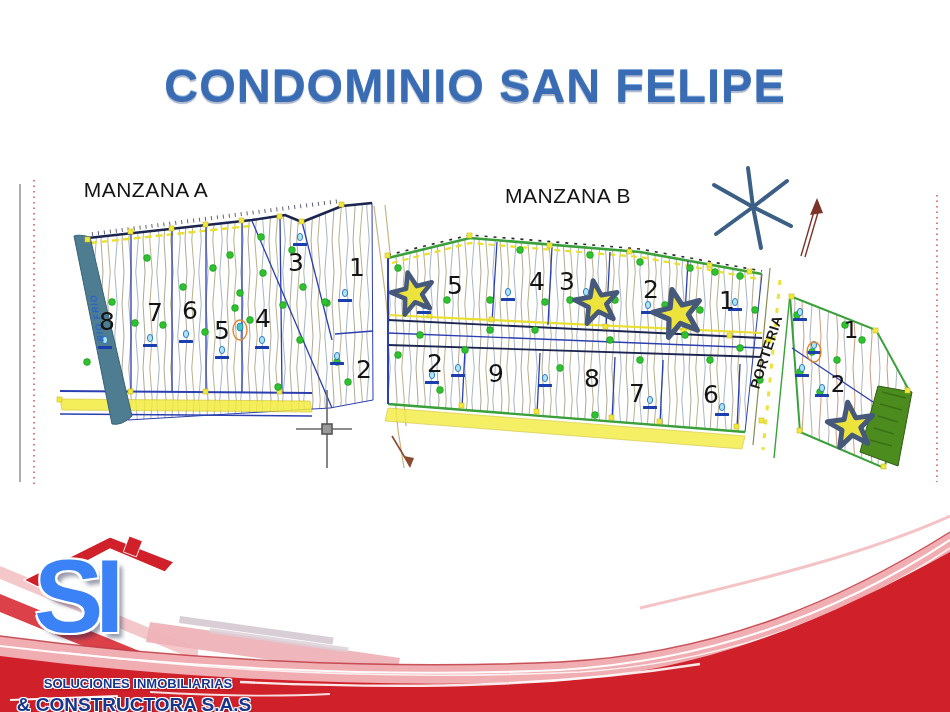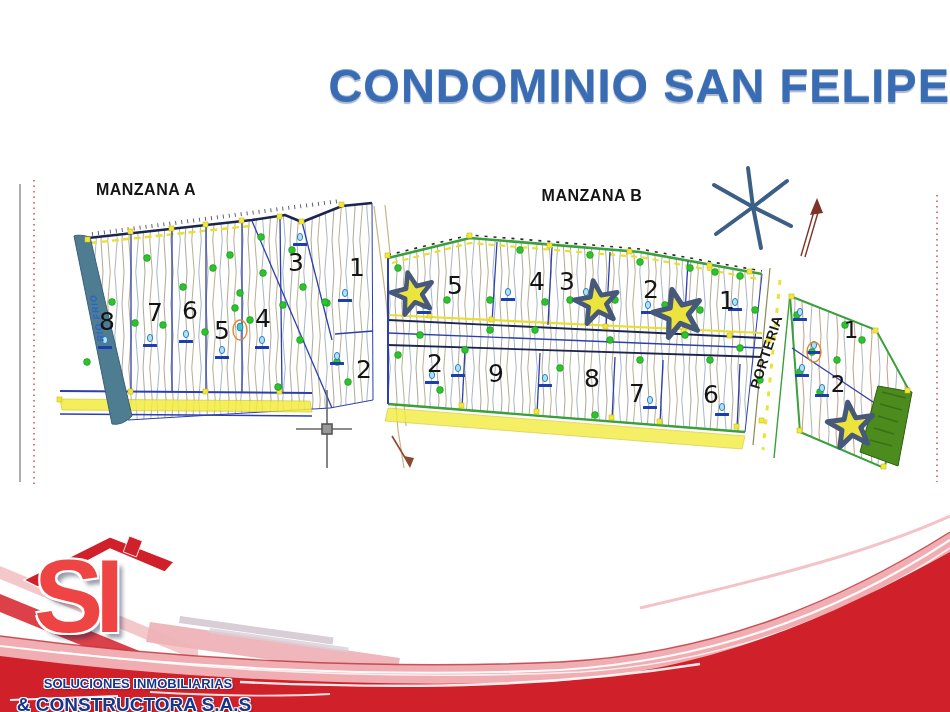--- a/index.html
+++ b/index.html
@@ -1,39 +1,39 @@
 <!DOCTYPE html>
 <html><head>
 <meta charset="utf-8">
 <style>
   html,body{margin:0;padding:0;background:#ffffff;}
   .slide{position:relative;width:950px;height:712px;overflow:hidden;background:#ffffff;
          font-family:"Liberation Sans",sans-serif;}
   svg{position:absolute;left:0;top:0;}
 
-  .title{position:absolute;left:0;top:58px;width:950px;margin:0;text-align:right;
+  .title{position:absolute;left:0;top:58px;width:950px;margin:0;text-align:center;
          font-family:"Liberation Sans",sans-serif;font-weight:bold;font-size:47px;letter-spacing:1px;
          color:#3a6cb4;
          text-shadow:0 2px 1px rgba(20,50,110,.35), 0 -1px 0 #7fa8dd;}
 
-  .blk-label{position:absolute;transform:translate(-50%,-50%);font-weight:bold;font-size:16px;color:#141414;letter-spacing:.5px;white-space:nowrap;}
+  .blk-label{position:absolute;transform:translate(-50%,-50%);font-weight:normal;font-size:21px;color:#141414;letter-spacing:.5px;white-space:nowrap;}
   #lblA{left:146px;top:190px;}
-  #lblB{left:592px;top:196px;}
+  #lblB{left:568px;top:196px;}
 
   .ln{position:absolute;transform:translate(-50%,-50%);font-size:25px;color:#141414;font-family:"DejaVu Sans",sans-serif;white-space:nowrap;}
   .ln.sm{font-size:23px;}
 
   #porteria{position:absolute;left:766px;top:352px;transform:translate(-50%,-50%) rotate(-72deg);
             font-weight:bold;font-size:14px;color:#181818;letter-spacing:.5px;white-space:nowrap;}
   #riolabel{position:absolute;left:97px;top:318px;transform:translate(-50%,-50%) rotate(-100deg);
             font-weight:bold;font-style:italic;font-size:9px;color:#2b62c9;letter-spacing:1px;white-space:nowrap;}
 
   .si{position:absolute;left:34px;top:544px;width:160px;line-height:1;
       font-family:"Liberation Sans",sans-serif;font-weight:bold;font-size:104px;letter-spacing:-8px;
-      color:#ef4444;
+      color:#3b82f6;
       text-shadow:-2px -2px 0 #fff,2px -2px 0 #fff,-2px 2px 0 #fff,2px 2px 0 #fff,5px 6px 4px rgba(25,35,70,.45);}
   .logoline{position:absolute;transform:translateX(-50%);font-weight:bold;color:#16368e;white-space:nowrap;
       text-shadow:-1px -1px 0 #fff,1px -1px 0 #fff,-1px 1px 0 #fff,1px 1px 0 #fff,2px 2px 2px rgba(60,0,0,.35);margin-top:32px;}
   #l1{left:138px;top:644px;font-size:13px;}
   #l2{left:134px;top:662px;font-size:19px;}
 </style>
 </head>
 <body>
 
 <div class="slide">

